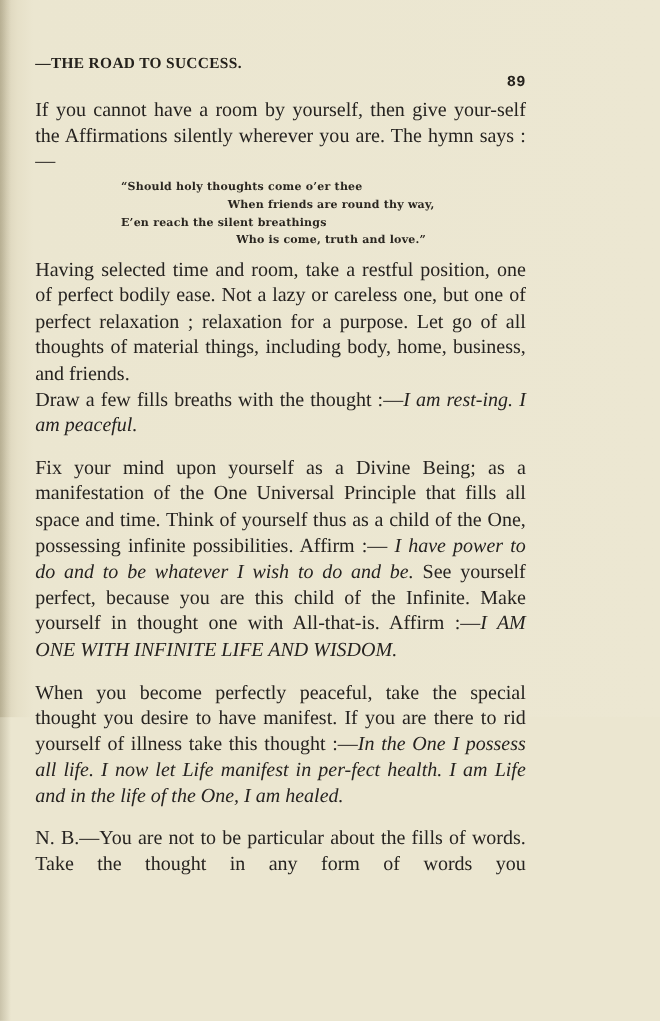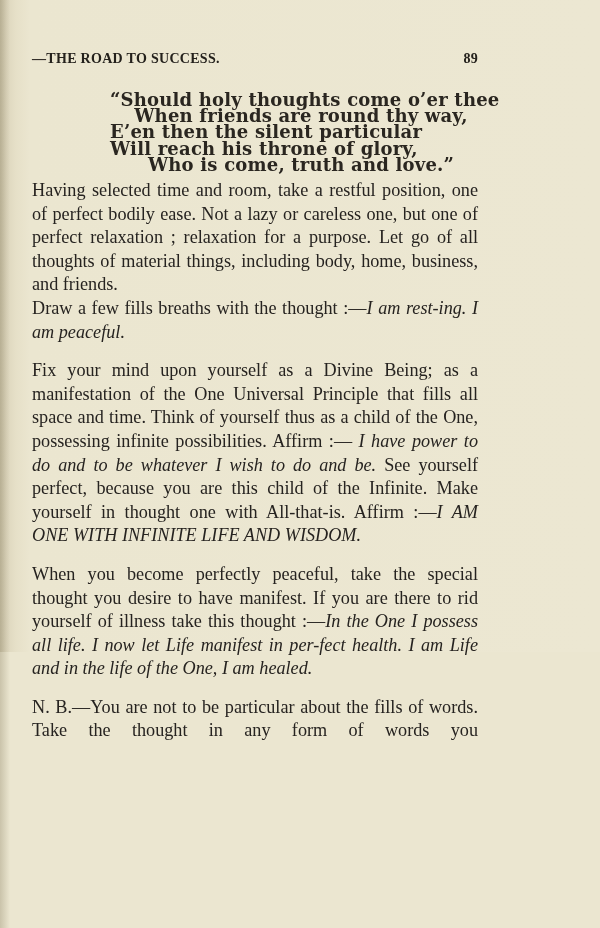--- a/index.html
+++ b/index.html
@@ -41,21 +41,22 @@
       color: #24211c;
     }
     .header .title {
       position: absolute;
       left: 0;
       top: 0;
     }
     .header .pagenum {
       position: absolute;
       right: 0;
-      top: 0;
+      top: 16px;
+      font-family: Liberation Mono, monospace;
     }
     .body-text {
       position: absolute;
       left: 32px;
       top: 88px;
       width: 446px;
       font-family: "Liberation Serif", "DejaVu Serif", serif;
       font-size: 18.2px;
       line-height: 23.6px;
       color: #262320;
@@ -68,21 +69,21 @@
     .para.gap {
       margin-top: 15px;
     }
     .para em {
       font-style: italic;
     }
     .verse {
       margin: 0;
       padding: 4px 0 6px 78px;
       font-family: "DejaVu Serif", "Liberation Serif", serif;
-      font-size: 18px;
+      font-size: 10px;
       line-height: 16.2px;
       font-weight: bold;
       color: #2a2620;
       letter-spacing: 0.2px;
     }
     .verse .line {
       display: block;
       white-space: pre;
     }
     .verse .line.indent {
@@ -98,26 +99,28 @@
 
 <div class="page">
   <div class="gutter-shadow"></div>
 
   <div class="header">
     <span class="title">—THE ROAD TO SUCCESS.</span>
     <span class="pagenum">89</span>
   </div>
 
   <div class="body-text">
+    <p class="para">
+      <span>If you cannot have a room by yourself, then give your-self the Affirmations silently wherever you are.  The hymn says :—</span>
+    </p>
 
     <div class="verse">
       <span class="line">“Should holy thoughts come o’er thee</span>
       <span class="line indent">When friends are round thy way,</span>
-      <span class="line">E’en then the silent particular</span>
-      <span class="line">Will reach his throne of glory,</span>
+      <span class="line">E’en reach the silent breathings</span>
       <span class="line indent">Who is come, truth and love.”</span>
     </div>
 
     <p class="para">
       <span>Having selected time and room, take a restful position, one of perfect bodily ease.  Not a lazy or careless one, but one of perfect relaxation ; relaxation for a purpose. Let go of all thoughts of material things, including body, home, business, and friends.</span>
     </p>
 
     <p class="para">
       <span>Draw a few fills breaths with the thought :—</span><em>I am rest-ing.  I am peaceful.</em>
     </p>

